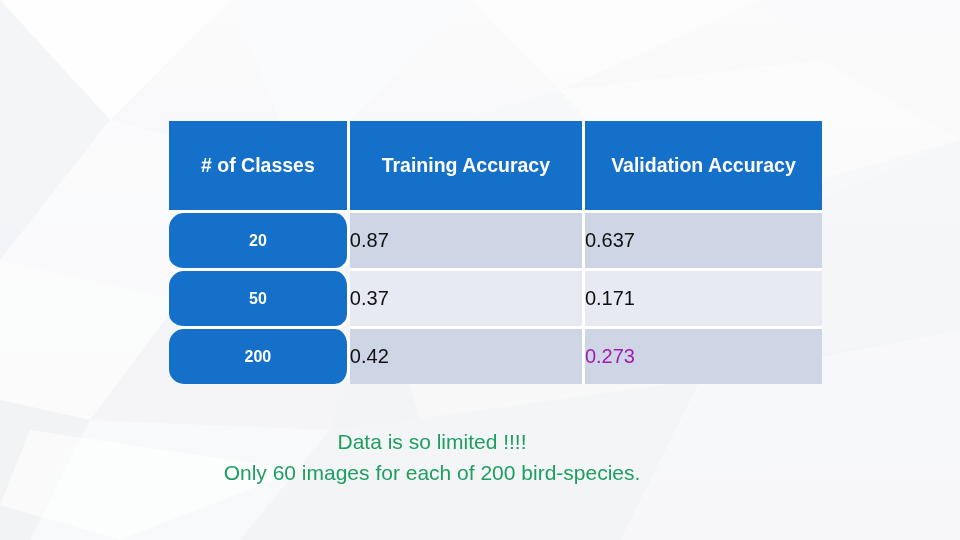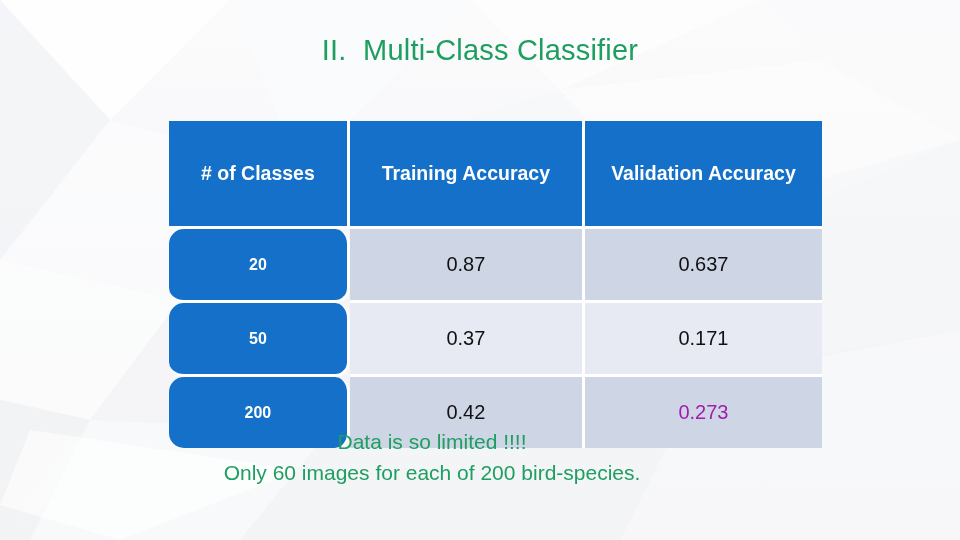--- a/index.html
+++ b/index.html
@@ -49,21 +49,21 @@
   #results-table {
     position: absolute;
     left: 169px;
     top: 121px;
     width: 653px;
     border-collapse: separate;
     border-spacing: 0;
   }
   #results-table td,
   #results-table th {
-    padding: 8px;
+    padding: 0;
     margin: 16px;
   }
 
   .col-a { width: 180px; }
   .col-b { width: 234px; }
   .col-c { width: 236px; }
 
   .hdr-cell {
     height: 89px;
     background: #1470c8;
@@ -89,21 +89,21 @@
     border-right: 3px solid #ffffff;
     border-bottom: 3px solid #ffffff;
     border-radius: 15px;
   }
   tr.last-row .idx-cell { border-bottom: none; }
 
   .val-cell {
     height: 55px;
     font-size: 20px;
     color: #111111;
-    text-align: center;
+    text-align: left;
     vertical-align: middle;
     border-right: 3px solid #ffffff;
     border-bottom: 3px solid #ffffff;
   }
   .val-cell.last { border-right: none; }
   tr.last-row .val-cell { border-bottom: none; }
 
   tr.shade-dark .val-cell { background: #ced5e5; }
   tr.shade-light .val-cell { background: #e7eaf3; }
 
@@ -140,21 +140,20 @@
     <polygon points="180,300 380,280 330,430 90,420" fill="#f4f5f7" opacity="0.85"></polygon>
     <polygon points="380,280 640,230 700,380 420,420" fill="#fbfbfc" opacity="0.55"></polygon>
     <polygon points="640,230 960,140 960,330 720,370" fill="#f5f6f8" opacity="0.7"></polygon>
     <polygon points="0,400 90,420 0,540" fill="#f2f3f5" opacity="0.9"></polygon>
     <polygon points="90,420 330,430 240,540 30,540" fill="#fafbfc" opacity="0.7"></polygon>
     <polygon points="330,430 700,380 620,540 240,540" fill="#f4f5f7" opacity="0.6"></polygon>
     <polygon points="700,380 960,330 960,540 620,540" fill="#fcfcfd" opacity="0.5"></polygon>
     <polygon points="30,430 300,470 120,540 0,505" fill="#ffffff" opacity="0.6"></polygon>
   </svg>
 
-  <div id="slide-title">II.  Multi-Class Classifier</div>
 
   <table id="results-table">
     <colgroup>
       <col class="col-a">
       <col class="col-b">
       <col class="col-c">
     </colgroup>
     <thead>
       <tr>
         <th class="hdr-cell"># of

